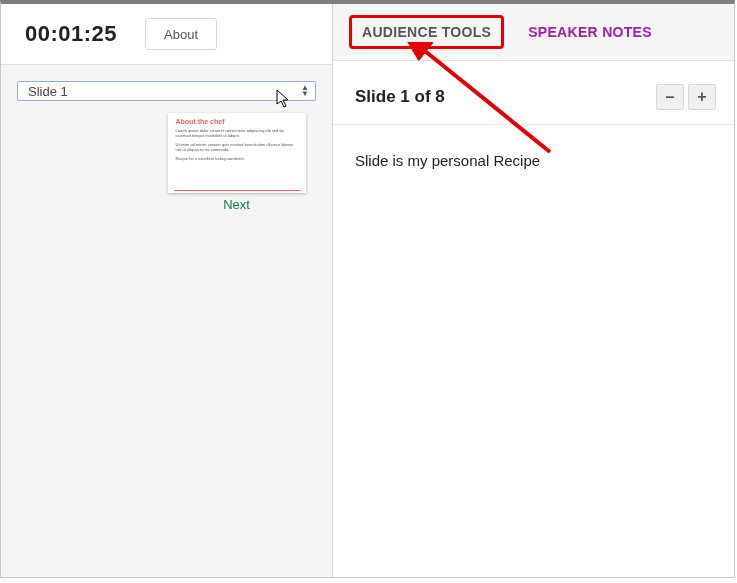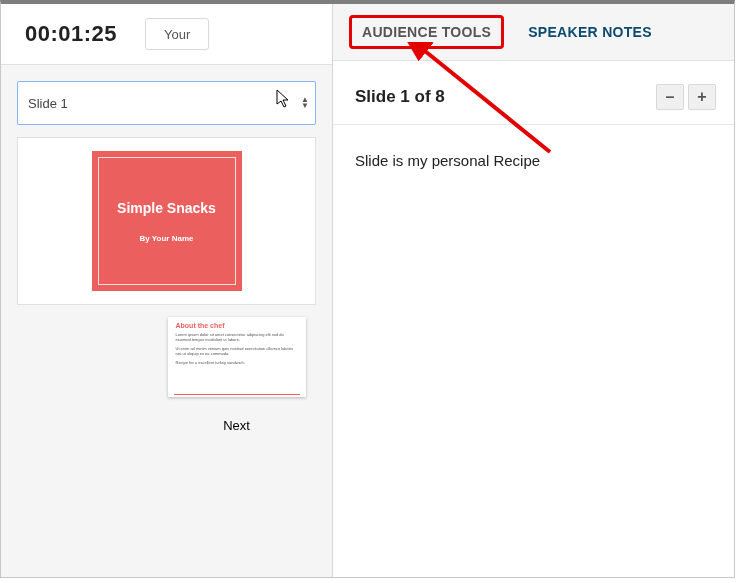--- a/index.html
+++ b/index.html
@@ -59,21 +59,21 @@
     flex: 1;
     display: flex;
     flex-direction: column;
   }
   .slide-select {
     position: relative;
     width: 100%;
     border: 1px solid #8ab4f8;
     background: #fff;
     border-radius: 2px;
-    height: 44px;
+    height: 20px;
     display: flex;
     align-items: center;
     padding: 0 10px;
     font-size: 13px;
     color: #444;
     cursor: pointer;
   }
   .stepper {
     position: absolute;
     right: 6px;
@@ -148,21 +148,21 @@
     font-size: 4px;
     line-height: 5px;
     color: #555;
     position: relative;
   }
   .next-card .hd{ color:#ec5f5f; font-size:7px; font-weight:700; margin-bottom:4px;}
   .next-card::after{
     content:""; position:absolute; left:6px; right:6px; bottom:2px; height:1px; background:#ec5f5f;
   }
   .next-label{
-    font-size:13px; color:#000000; margin-top:21px;
+    font-size:13px; color:#15803d; margin-top:4px;
   }
   
   .right {
     flex: 1;
     display: flex;
     flex-direction: column;
     background: #fff;
     gap: 9px;
   }
   .tabs {
@@ -176,21 +176,21 @@
   }
   .tab {
     font-size: 14px;
     font-weight: 700;
     letter-spacing: 0.3px;
     color: #7c7c7c;
     text-transform: uppercase;
     cursor: pointer;
     padding: 6px 0;
   }
-  .tab.active { color: #0c4a6e; }
+  .tab.active { color: #a21caf; }
   .tab.highlighted {
     border: 3px solid #e20000;
     border-radius: 4px;
     padding: 6px 10px;
     color: #555;
     margin: -3px 0;
   }
   .notes-header {
     display: flex;
     align-items: center;
@@ -225,39 +225,33 @@
 </style>
 </head>
 <body>
 
 <div class="app">
 
   <div class="left">
 
     <div class="timer-row">
       <div class="timer">00:01:25</div>
-      <button class="btn">Your</button>
+      <button class="btn">About</button>
     </div>
 
     <div class="left-body">
 
       <div class="slide-select">
         <span>Slide 1</span>
         <span class="stepper">
           <span>▲</span>
             <span>▼</span>
         </span>
       </div>
 
-      <div class="slide-preview">
-        <div class="slide-card">
-          <div class="title">Simple Snacks</div>
-          <div class="sub">By Your Name</div>
-        </div>
-      </div>
 
       <div class="next-thumb">
         <div class="next-card">
           <div class="hd">About the chef</div>
           <div style="margin-bottom:4px">Lorem ipsum dolor sit amet consectetur adipiscing elit sed do eiusmod tempor incididunt ut labore.</div>
           <div style="margin-bottom:4px">Ut enim ad minim veniam quis nostrud exercitation ullamco laboris nisi ut aliquip ex ea commodo.</div>
           <div>Recipe for a excellent turkey sandwich.</div>
         </div>
         <div class="next-label">Next</div>
       </div>

